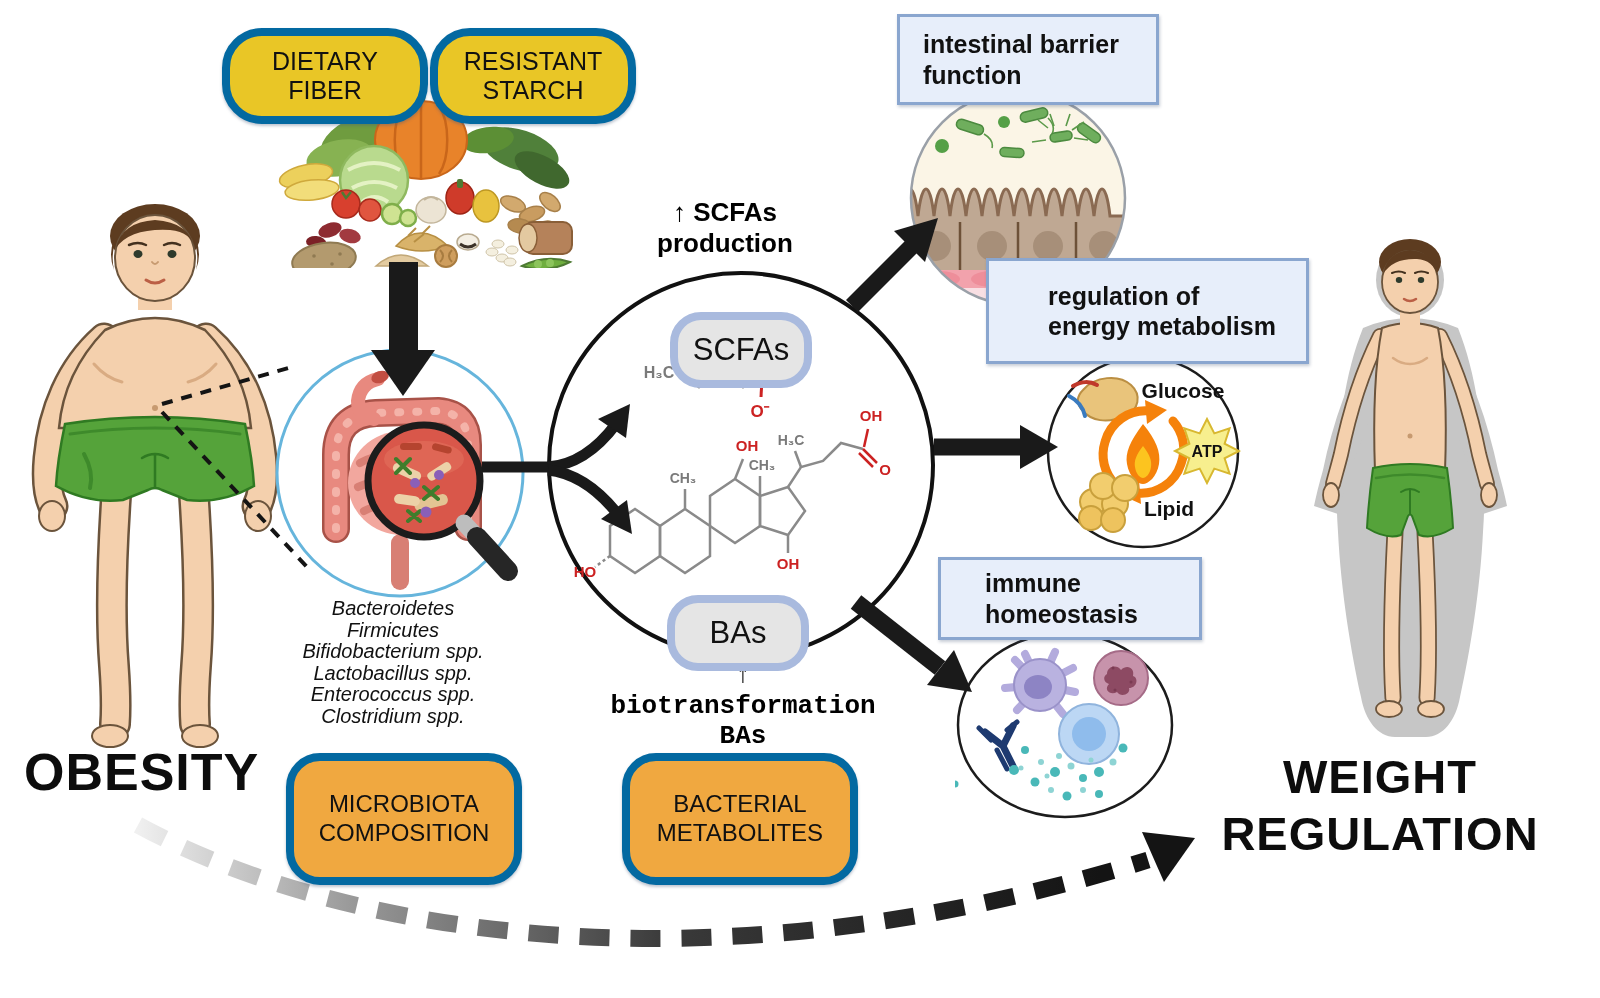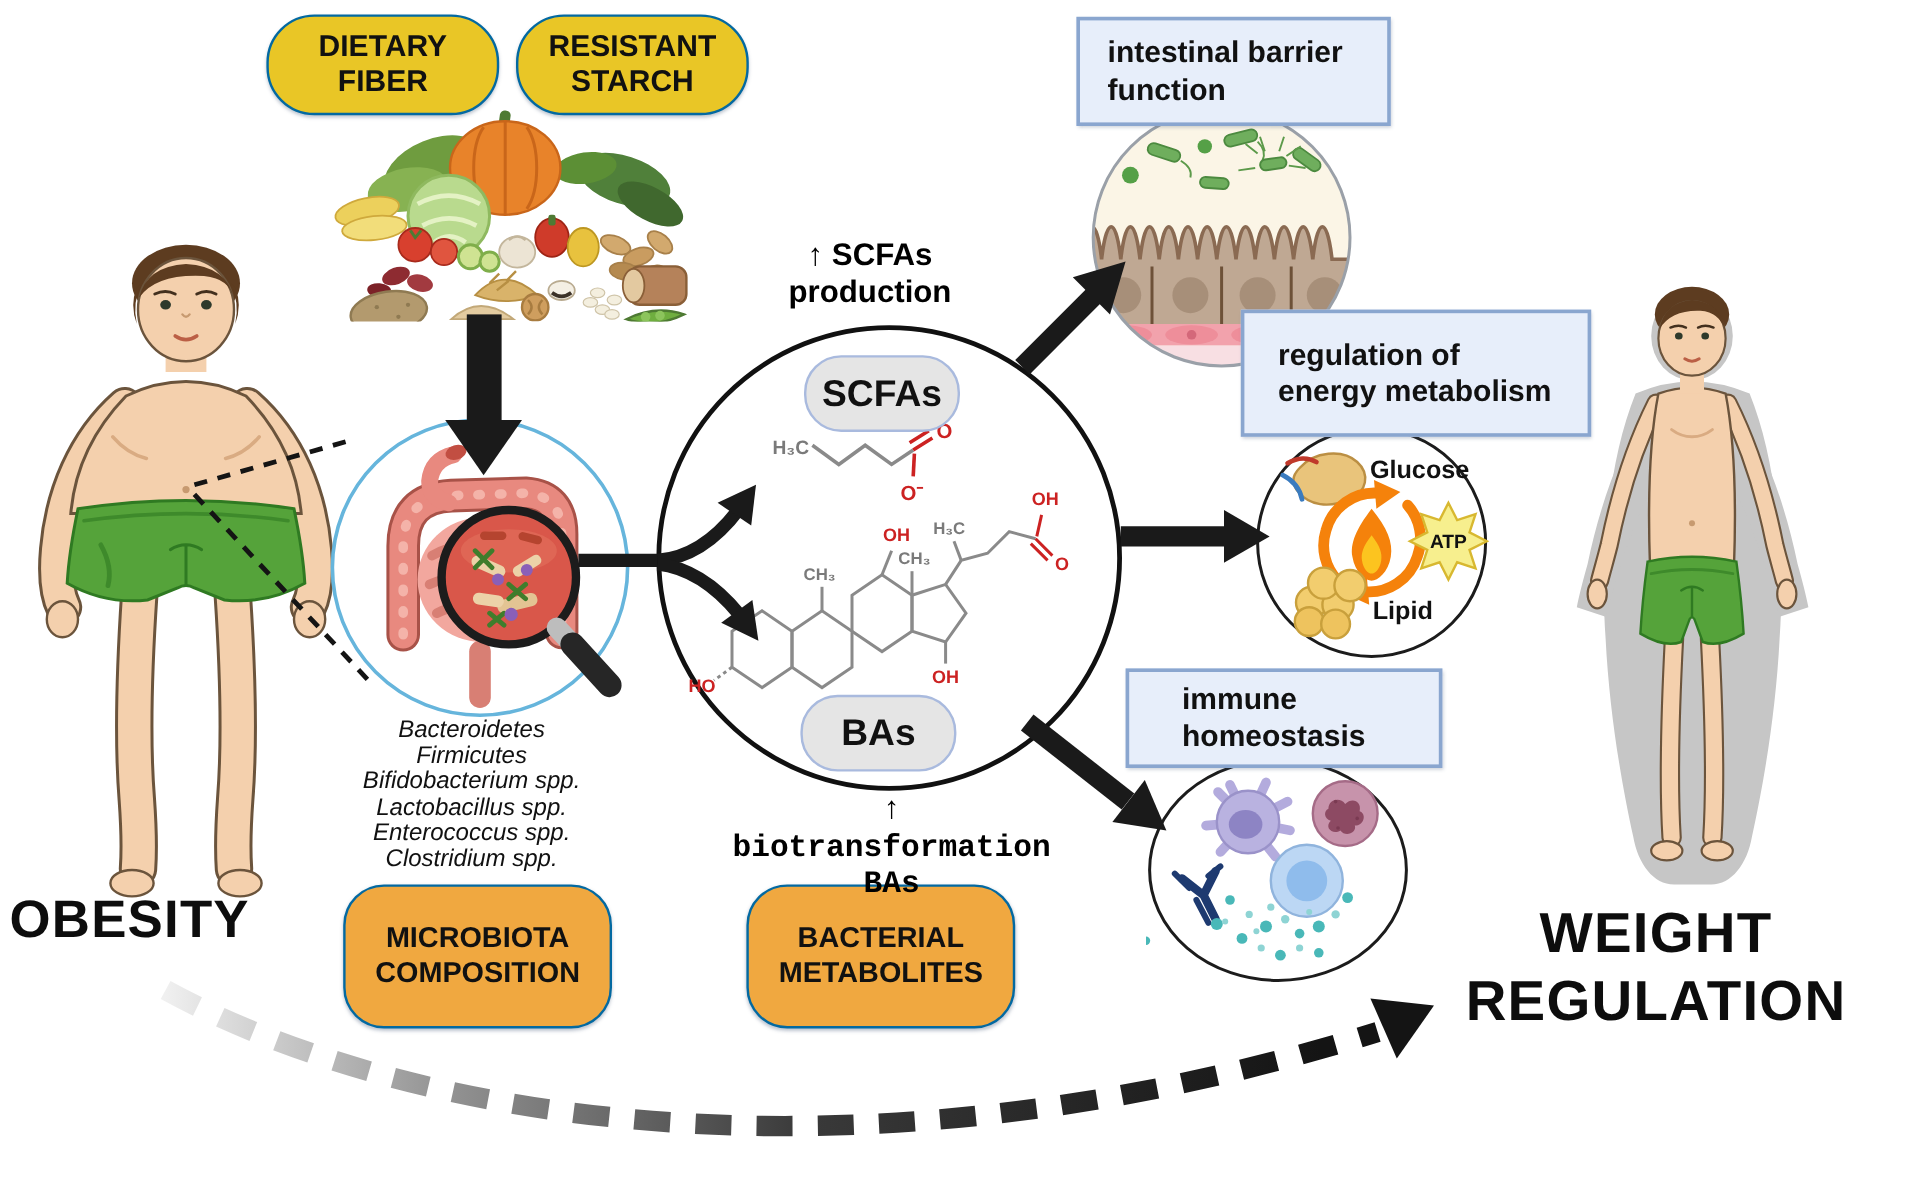--- a/index.html
+++ b/index.html
@@ -1,21 +1,21 @@
 <!DOCTYPE html>
 <html><head>
 <meta charset="utf-8">
 <style>
   html,body{margin:0;padding:0;background:#ffffff;}
   #canvas{position:relative;width:1600px;height:998px;background:#ffffff;overflow:hidden;
           font-family:"Liberation Sans",sans-serif;}
   svg{display:block;}
   .abs{position:absolute;}
   .pill{position:absolute;display:flex;align-items:center;justify-content:center;text-align:center;
-        font-weight:bold;color:#111;border:2px solid #0369a1;box-shadow:0 2px 3px rgba(70,90,120,.35);}
+        font-weight:normal;color:#111;border:8px solid #0369a1;box-shadow:0 2px 3px rgba(70,90,120,.35);margin-top:16px;}
   .pill.yellow{background:#e9c626;border-radius:40px;font-size:25px;line-height:1.16;}
   .pill.orange{background:#f0a840;border-radius:34px;font-size:24px;line-height:1.2;}
   .pill.green{background:#e5e5e5;border-radius:31px;font-size:31px;border-color:#a9bade;box-shadow:none;}
   .infobox{position:absolute;background:#e7eefa;border:3px solid #8aa6cf;display:flex;align-items:center;
            justify-content:center;text-align:left;font-weight:bold;font-size:25px;line-height:1.22;color:#111;
            box-shadow:1px 2px 3px rgba(70,90,120,.3);}
   .greennote{position:absolute;color:#000000;font-weight:bold;font-size:26px;text-align:center;line-height:1.18;}
   .bigword{position:absolute;font-weight:bold;color:#0d0d0d;letter-spacing:1px;}
   .taxa{position:absolute;left:268px;top:598px;width:250px;text-align:center;font-style:italic;
         font-size:20px;line-height:21.5px;color:#111;}
@@ -430,21 +430,21 @@
     </g>
   </svg>
 
   <div class="pill yellow" style="left:222px;top:12px;width:190px;height:80px;">
     <span class="wrap2" style="width:130px;">DIETARY FIBER</span>
   </div>
   <div class="pill yellow" style="left:430px;top:12px;width:190px;height:80px;">
     <span class="wrap2" style="width:150px;">RESISTANT STARCH</span>
   </div>
 
-  <div class="bigword" style="left:8px;top:742px;width:240px;font-size:44px;">OBESITY</div>
+  <div class="bigword" style="left:24px;top:742px;width:240px;font-size:52px;">OBESITY</div>
 
   <div class="taxa">
     <div>Bacteroidetes</div>
     <div>Firmicutes</div>
     <div>Bifidobacterium spp.</div>
     <div>Lactobacillus spp.</div>
     <div>Enterococcus spp.</div>
     <div>Clostridium spp.</div>
   </div>
 
@@ -457,21 +457,21 @@
 
   <div class="greennote" style="left:625px;top:197px;width:200px;">↑ SCFAs production</div>
   <div class="greennote" style="left:598px;top:660px;width:290px;font-family:Liberation Mono, monospace;">↑ biotransformation BAs</div>
 
   <div class="pill green" style="left:670px;top:296px;width:126px;height:60px;">SCFAs</div>
   <div class="pill green" style="left:667px;top:579px;width:126px;height:60px;">BAs</div>
 
   <div class="infobox" style="left:897px;top:14px;width:256px;height:85px;">
     <span class="wrap2" style="width:210px;">intestinal barrier function</span>
   </div>
-  <div class="infobox" style="left:1034px;top:258px;width:286px;height:100px;">
+  <div class="infobox" style="left:986px;top:258px;width:286px;height:100px;padding-left:31px;">
     <span class="wrap2" style="width:230px;">regulation of energy metabolism</span>
   </div>
   <div class="infobox" style="left:938px;top:557px;width:258px;height:77px;">
     <span class="wrap2" style="width:170px;">immune homeostasis</span>
   </div>
 
   <div class="bigword" style="left:1205px;top:748px;width:350px;font-size:47px;text-align:center;line-height:1.22;">
     <span class="wrap2" style="width:340px;">WEIGHT REGULATION</span>
   </div>
 

